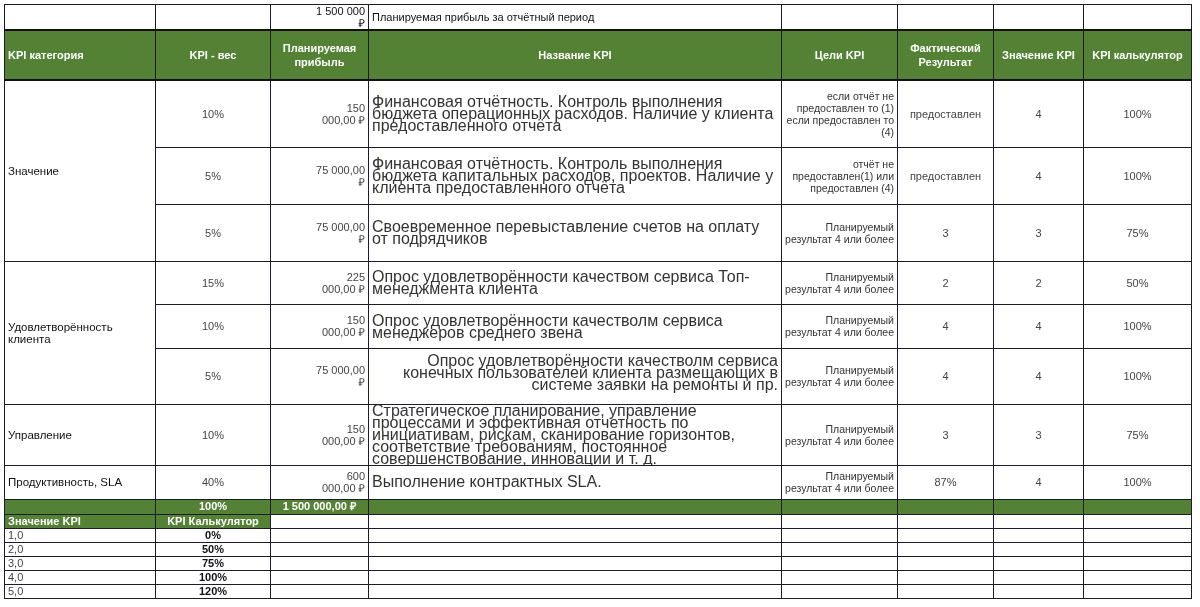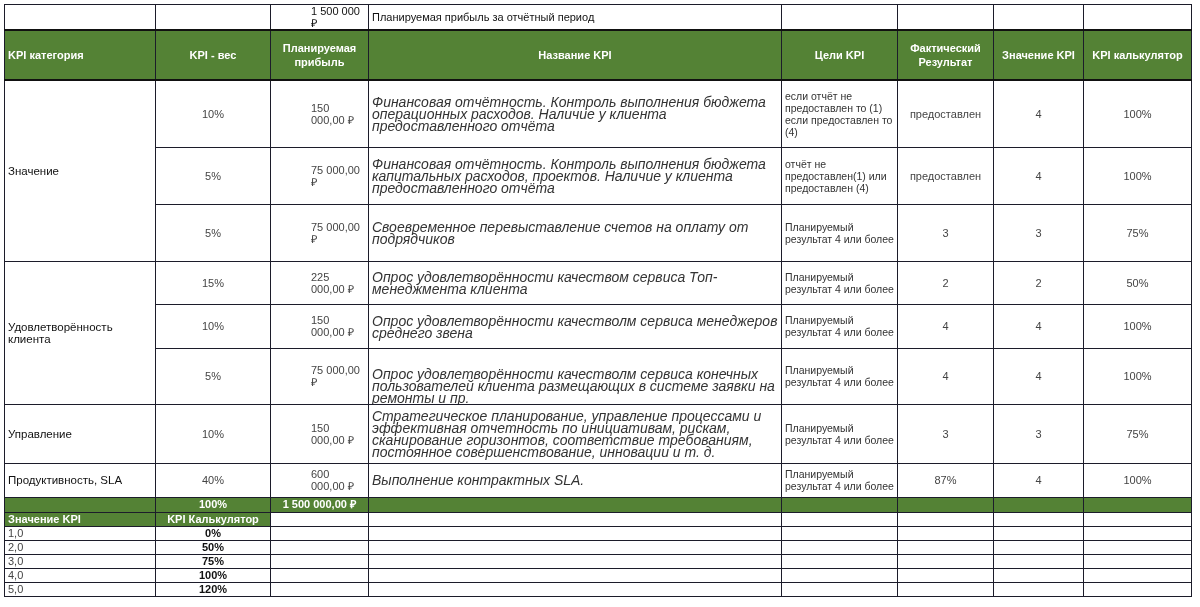--- a/index.html
+++ b/index.html
@@ -3,32 +3,32 @@
 <meta charset="utf-8">
 <style>
   html, body { margin: 0; padding: 0; background: #ffffff; }
   body { width: 1200px; height: 607px; position: relative; overflow: hidden;
          font-family: "Liberation Sans", sans-serif; font-size: 11px; color: #2a2a2a; }
   .sheet { position: absolute; left: 4px; top: 4px; }
   table { border-collapse: collapse; table-layout: fixed; }
   td { border: 1px solid #1c1c2a; padding: 0 3px; vertical-align: middle; overflow: hidden;
        line-height: 12px; }
   .c { text-align: center; margin-top: 16px; }
-  .r { text-align: left; padding-left: 40px; }
+  .r { text-align: right; padding-left: 40px; }
   .l { text-align: left; }
   .hdr td { background: #548235; color: #ffffff; font-weight: bold; text-align: center;
             border-top: 2px solid #111; border-bottom: 2px solid #111; line-height: 14px; }
   .hdr td.l { text-align: left; }
   .top td { height: 17px; }
   .green td { background: #548235; color: #fff; font-weight: bold; height: 14px; line-height: 13px; }
   .sub-hdr td.g { background: #548235; color: #fff; font-weight: bold; }
   .small td { height: 13px; line-height: 12px; font-size: 11px; }
   .cat { font-size: 11.5px; color: #111; }
-  .name { font-size: 14px; color: #333; font-style: italic; }
-  .goal { font-size: 10.5px; color: #333; text-align: left; }
+  .name { font-size: 16px; color: #333; }
+  .goal { font-size: 10.5px; color: #333; text-align: right; }
   .val { color: #444; }
   .bold { font-weight: bold; color: #111; }
 </style>
 </head>
 <body>
 
 <div class="sheet">
 <table>
   <colgroup>
     <col style="width:151px">
@@ -108,21 +108,21 @@
     <td class="r val">150 000,00 ₽</td>
     <td class="l name" style="vertical-align:top;padding-top:10px;">Опрос удовлетворённости качестволм сервиса менеджеров среднего звена</td>
     <td class="goal">Планируемый результат 4 или более</td>
     <td class="c val">4</td>
     <td class="c val">4</td>
     <td class="c val">100%</td>
   </tr>
   <tr style="height:56px">
     <td class="c val">5%</td>
     <td class="r val">75 000,00 ₽</td>
-    <td class="l name" style="vertical-align:top;padding-top:19px;">Опрос удовлетворённости качестволм сервиса конечных пользователей клиента размещающих в системе заявки на ремонты и пр.</td>
+    <td class="l name" style="vertical-align:top;padding-top:6px;text-align:right;">Опрос удовлетворённости качестволм сервиса конечных пользователей клиента размещающих в системе заявки на ремонты и пр.</td>
     <td class="goal">Планируемый результат 4 или более</td>
     <td class="c val">4</td>
     <td class="c val">4</td>
     <td class="c val">100%</td>
   </tr>
 
   <tr style="height:59px">
     <td class="l cat">Управление</td>
     <td class="c val">10%</td>
     <td class="r val">150 000,00 ₽</td>

